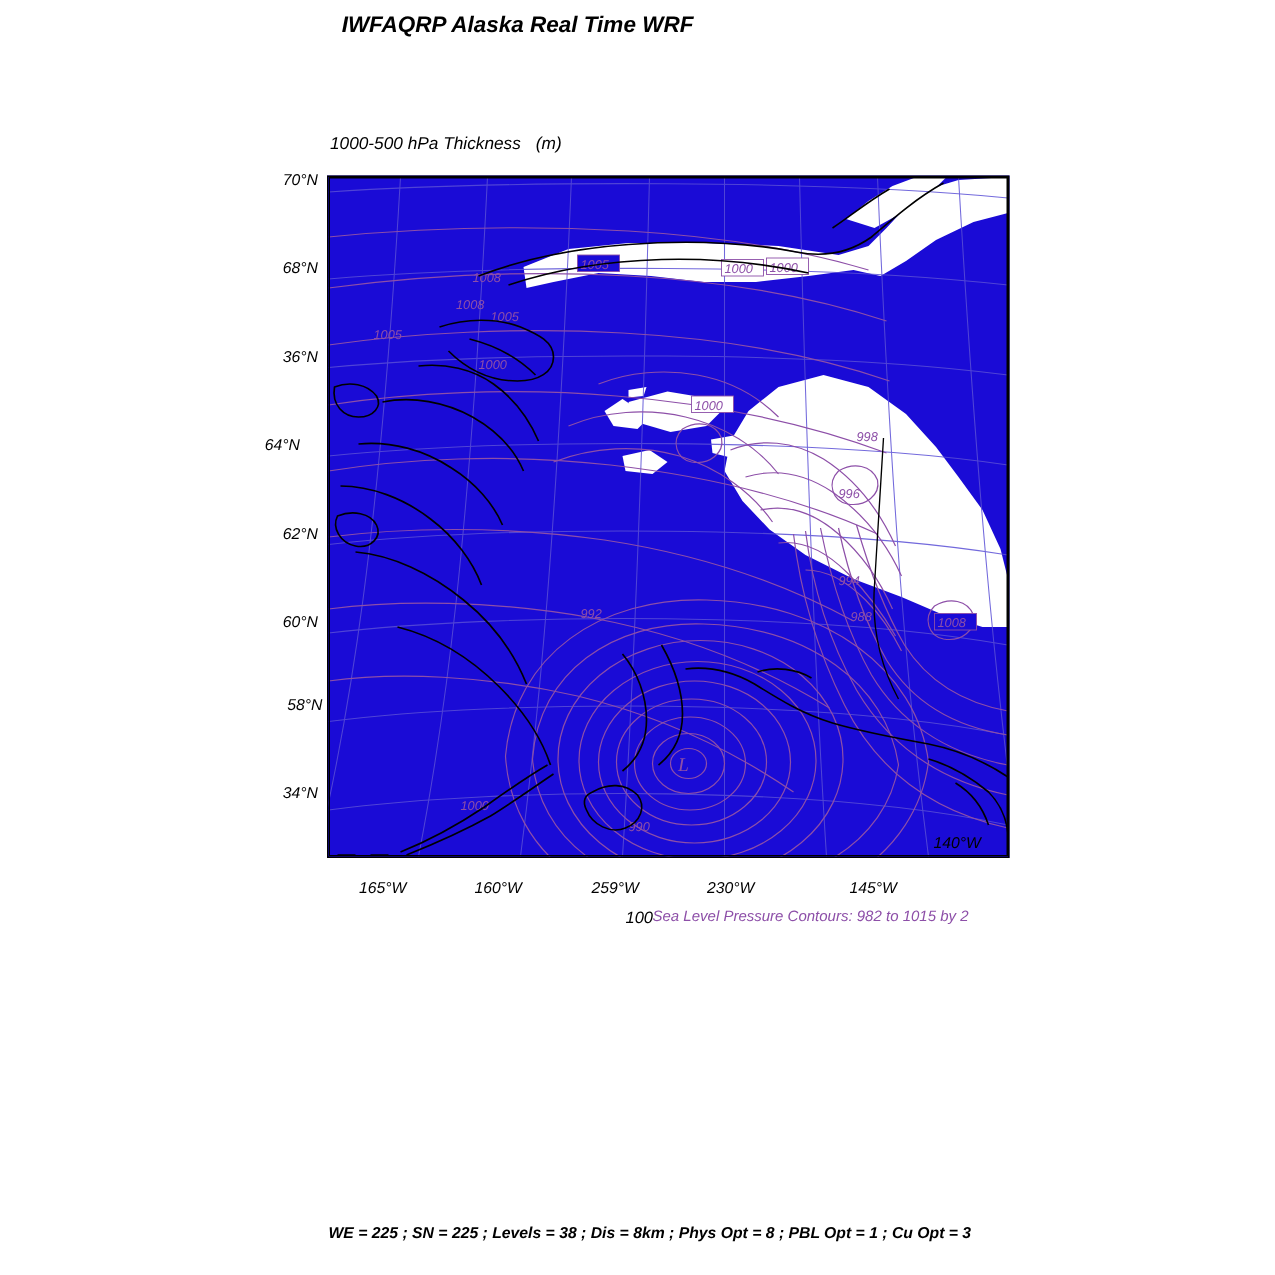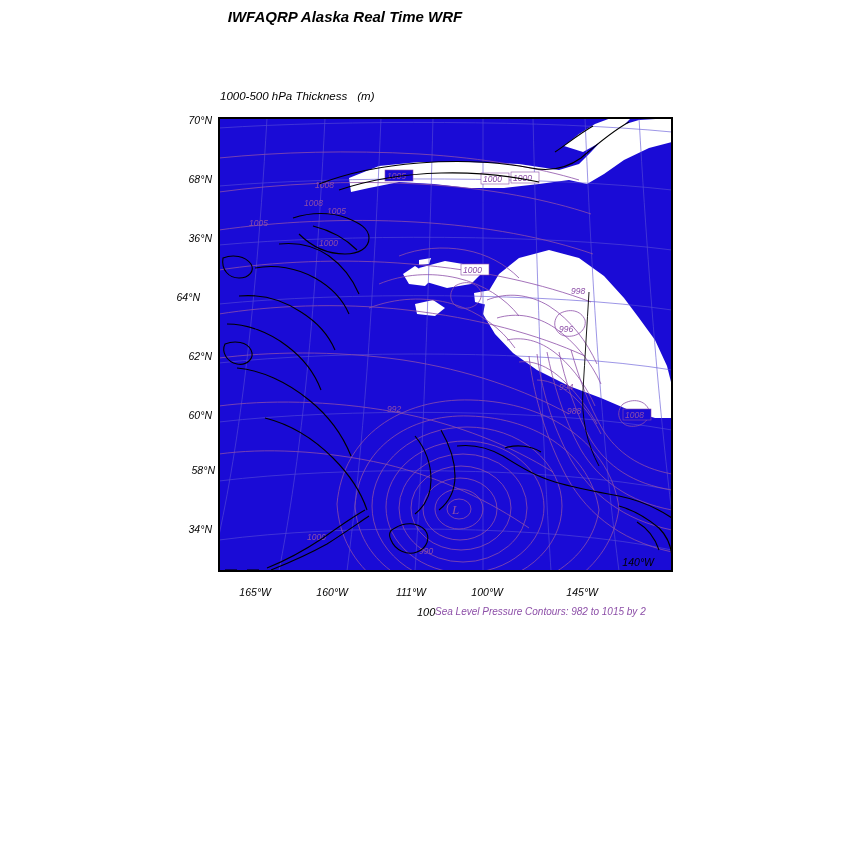--- a/index.html
+++ b/index.html
@@ -304,24 +304,25 @@
   <div class="ylab" style="left:166px; top:173px;">68°N</div>
   <div class="ylab" style="left:166px; top:232px;">36°N</div>
   <div class="ylab" style="left:154px; top:291px;">64°N</div>
   <div class="ylab" style="left:166px; top:350px;">62°N</div>
   <div class="ylab" style="left:166px; top:409px;">60°N</div>
   <div class="ylab" style="left:169px; top:464px;">58°N</div>
   <div class="ylab" style="left:166px; top:523px;">34°N</div>
 
   <div class="xlab" style="left:211px; top:586px;">165°W</div>
   <div class="xlab" style="left:288px; top:586px;">160°W</div>
-  <div class="xlab" style="left:366px; top:586px;">111°W</div>
-  <div class="xlab" style="left:443px; top:586px;">100°W</div>
+  <div class="xlab" style="left:366px; top:586px;">259°W</div>
+  <div class="xlab" style="left:443px; top:586px;">230°W</div>
   <div class="xlab" style="left:538px; top:586px;">145°W</div>
   <div class="xlab" style="left:594px; top:556px;">140°W</div>
 
   <div class="caption-num">100</div>
   <div class="caption-text">Sea Level Pressure Contours: 982 to 1015 by 2</div>
 
   <div class="footer">
+    <div>WE = 225 ; SN = 225 ; Levels = 38 ; Dis = 8km ; Phys Opt = 8 ; PBL Opt = 1 ; Cu Opt = 3</div>
   </div>
 
 </div>
 
 </body></html>

